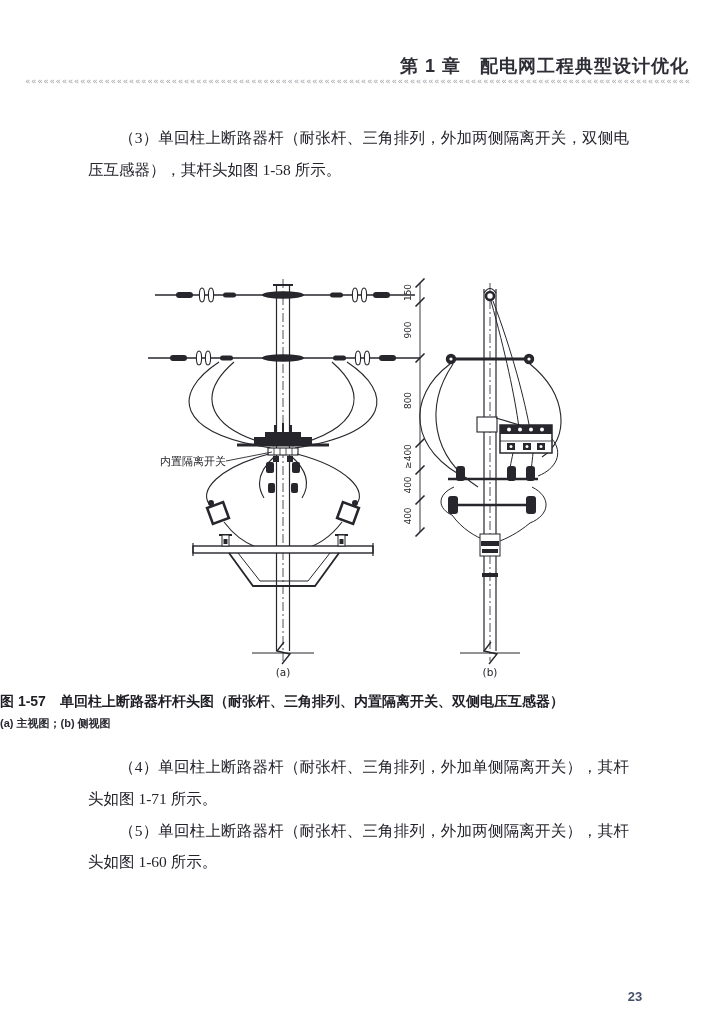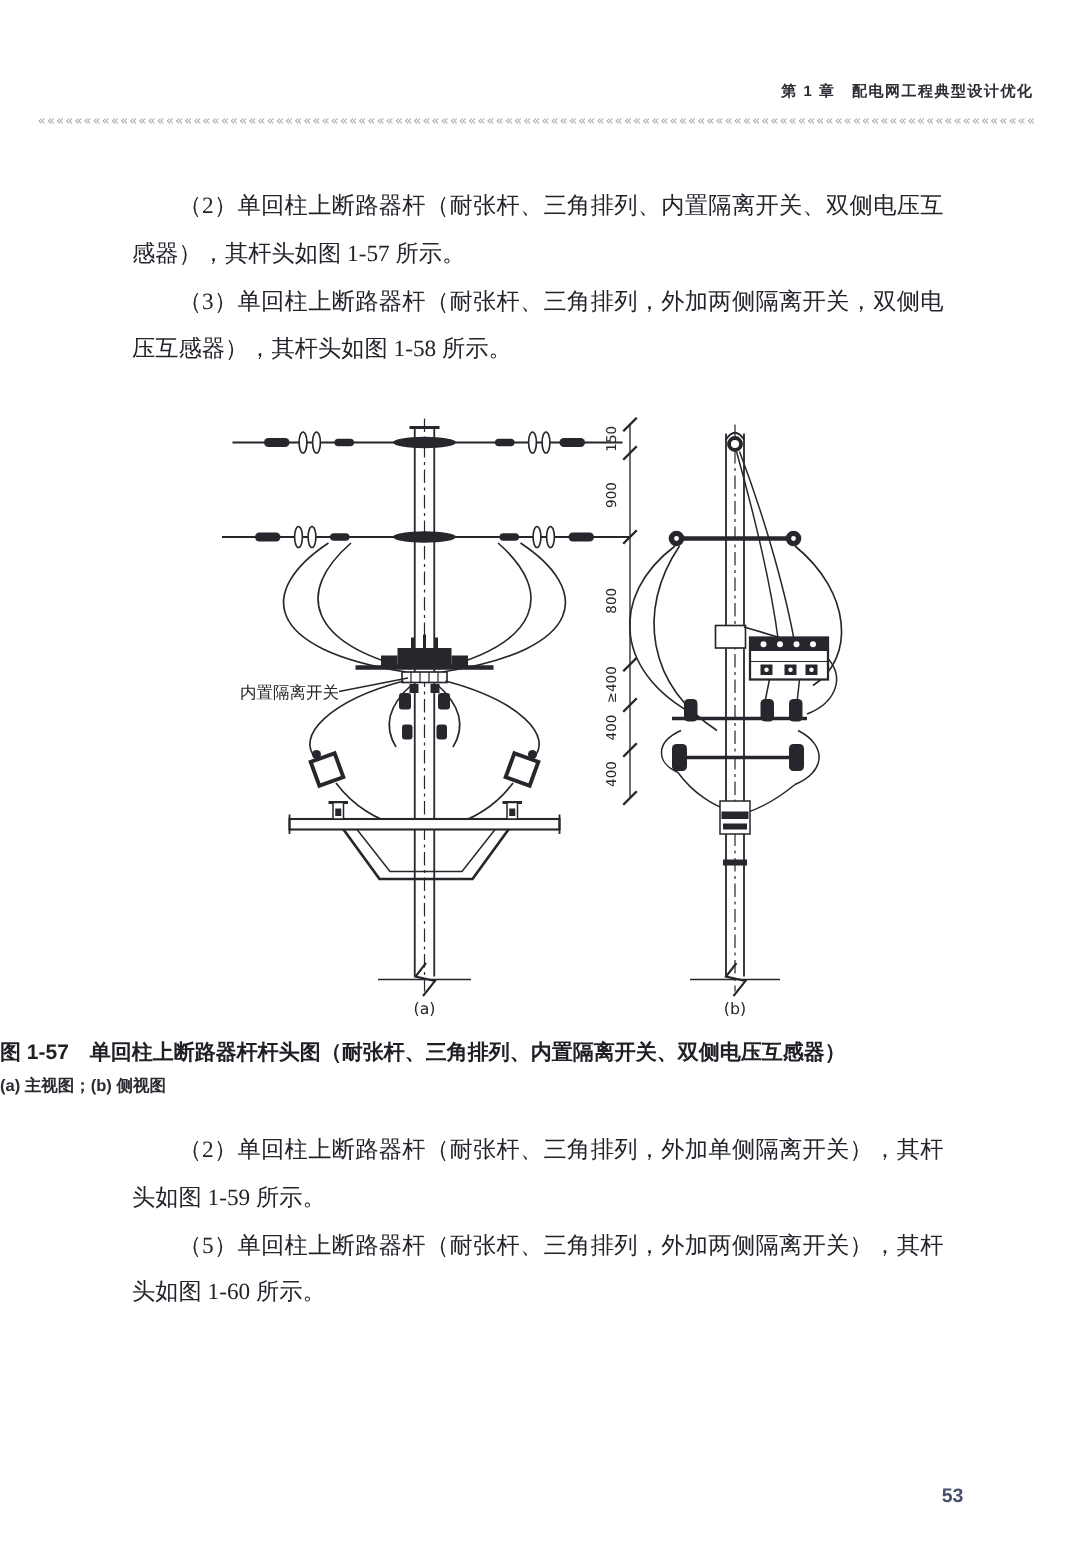--- a/index.html
+++ b/index.html
@@ -4,21 +4,21 @@
 <style>
   html,body { margin:0; padding:0; background:#ffffff; }
   .page {
     position:relative; width:716px; height:1034px; background:#ffffff;
     overflow:hidden; font-family:"Liberation Serif","DejaVu Serif",serif;
     color:#23232b;
   }
   .header-title {
     position:absolute; top:54px; right:27px;
     font-family:"Liberation Sans","DejaVu Sans",sans-serif;
-    font-weight:bold; font-size:10px; color:#2e2e36; letter-spacing:1px;
+    font-weight:bold; font-size:18px; color:#2e2e36; letter-spacing:1px;
     white-space:nowrap;
   }
   .separator {
     position:absolute; top:76px; left:25px; width:666px; height:13px;
     overflow:hidden; white-space:nowrap; color:#a6a6ac; font-size:9px;
     letter-spacing:0.6px; line-height:11px;
     font-family:"DejaVu Sans",sans-serif;
   }
   .body-text {
     position:absolute; left:88px; width:541px;
@@ -51,21 +51,20 @@
 </style>
 </head>
 <body>
 
 <div class="page">
 
   <div class="header-title">第 1 章　配电网工程典型设计优化</div>
   <div class="separator">««««««««««««««««««««««««««««««««««««««««««««««««««««««««««««««««««««««««««««««««««««««««««««««««««««««««««««««««««««««««««««««««««««««««««</div>
 
   <div class="body-text" id="top-paragraphs">
-    <p>（2）单回柱上断路器杆（耐张杆、三角排列、内置隔离开关、双侧电压互感器），其杆头如图 1-57 所示。</p>
     <p>（3）单回柱上断路器杆（耐张杆、三角排列，外加两侧隔离开关，双侧电压互感器），其杆头如图 1-58 所示。</p>
   </div>
 
   <div class="figure-wrap">
     <svg width="560" height="436" viewBox="0 0 560 436">
 
       <g>
 
         <line class="ln" x1="196.5" y1="30" x2="196.5" y2="396" stroke-width="1.2"></line>
         <line class="ln" x1="209.5" y1="30" x2="209.5" y2="396" stroke-width="1.2"></line>
@@ -241,19 +240,19 @@
         <path class="ln" d="M 411 387 L 404 396 L 417 399 L 409 409" stroke-width="1.4"></path>
         <text x="410" y="421" text-anchor="middle" font-size="10.5">(b)</text>
       </g>
     </svg>
   </div>
 
   <div class="fig-caption">图 1-57　单回柱上断路器杆杆头图（耐张杆、三角排列、内置隔离开关、双侧电压互感器）</div>
   <div class="fig-subcaption">(a) 主视图；(b) 侧视图</div>
 
   <div class="body-text" id="bottom-paragraphs">
-    <p>（2）单回柱上断路器杆（耐张杆、三角排列，外加单侧隔离开关），其杆头如图 1-59 所示。</p>
+    <p>（4）单回柱上断路器杆（耐张杆、三角排列，外加单侧隔离开关），其杆头如图 1-71 所示。</p>
     <p>（5）单回柱上断路器杆（耐张杆、三角排列，外加两侧隔离开关），其杆头如图 1-60 所示。</p>
   </div>
 
-  <div class="page-number">53</div>
+  <div class="page-number">23</div>
 
 </div>
 
 </body></html>

